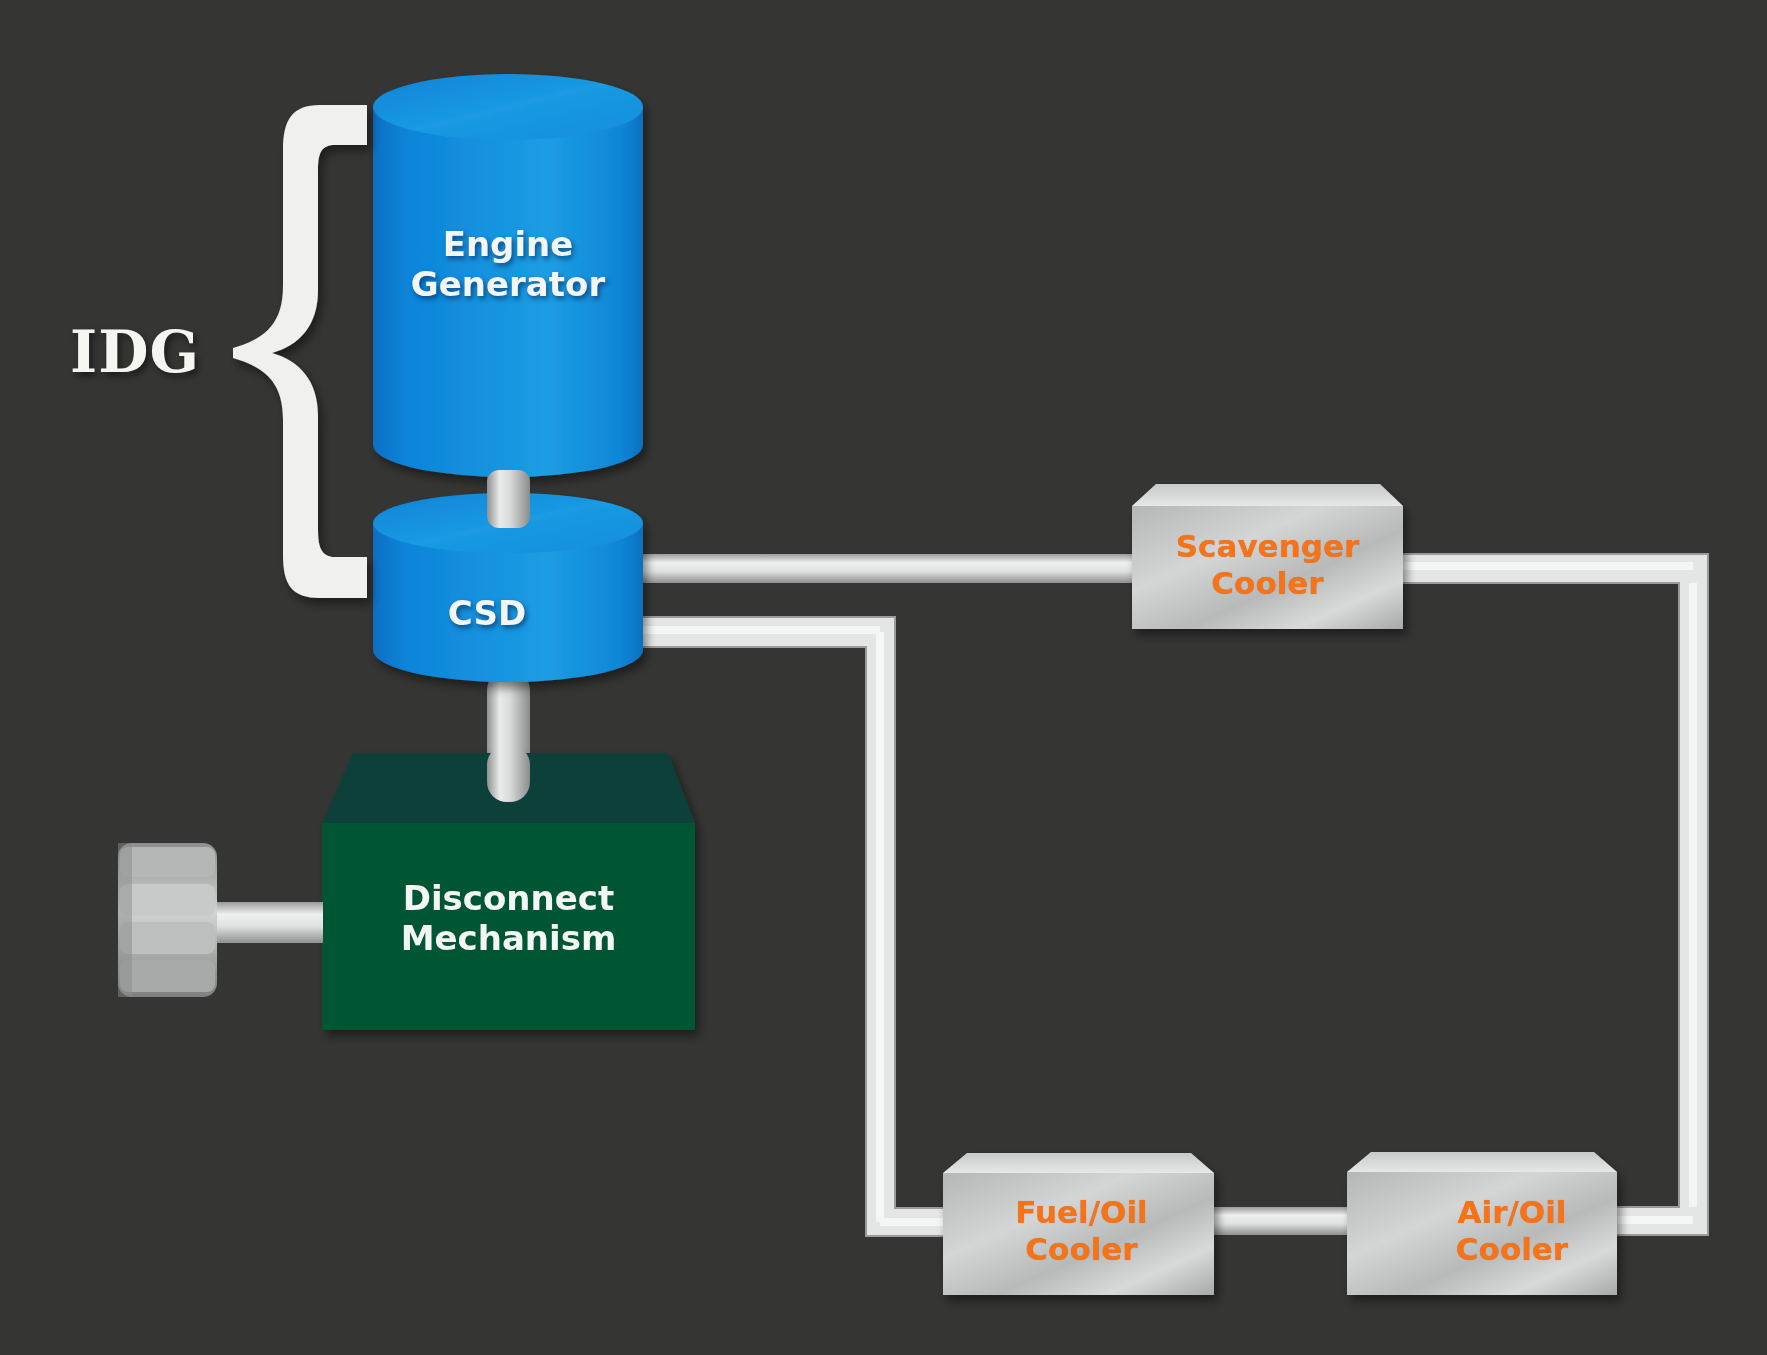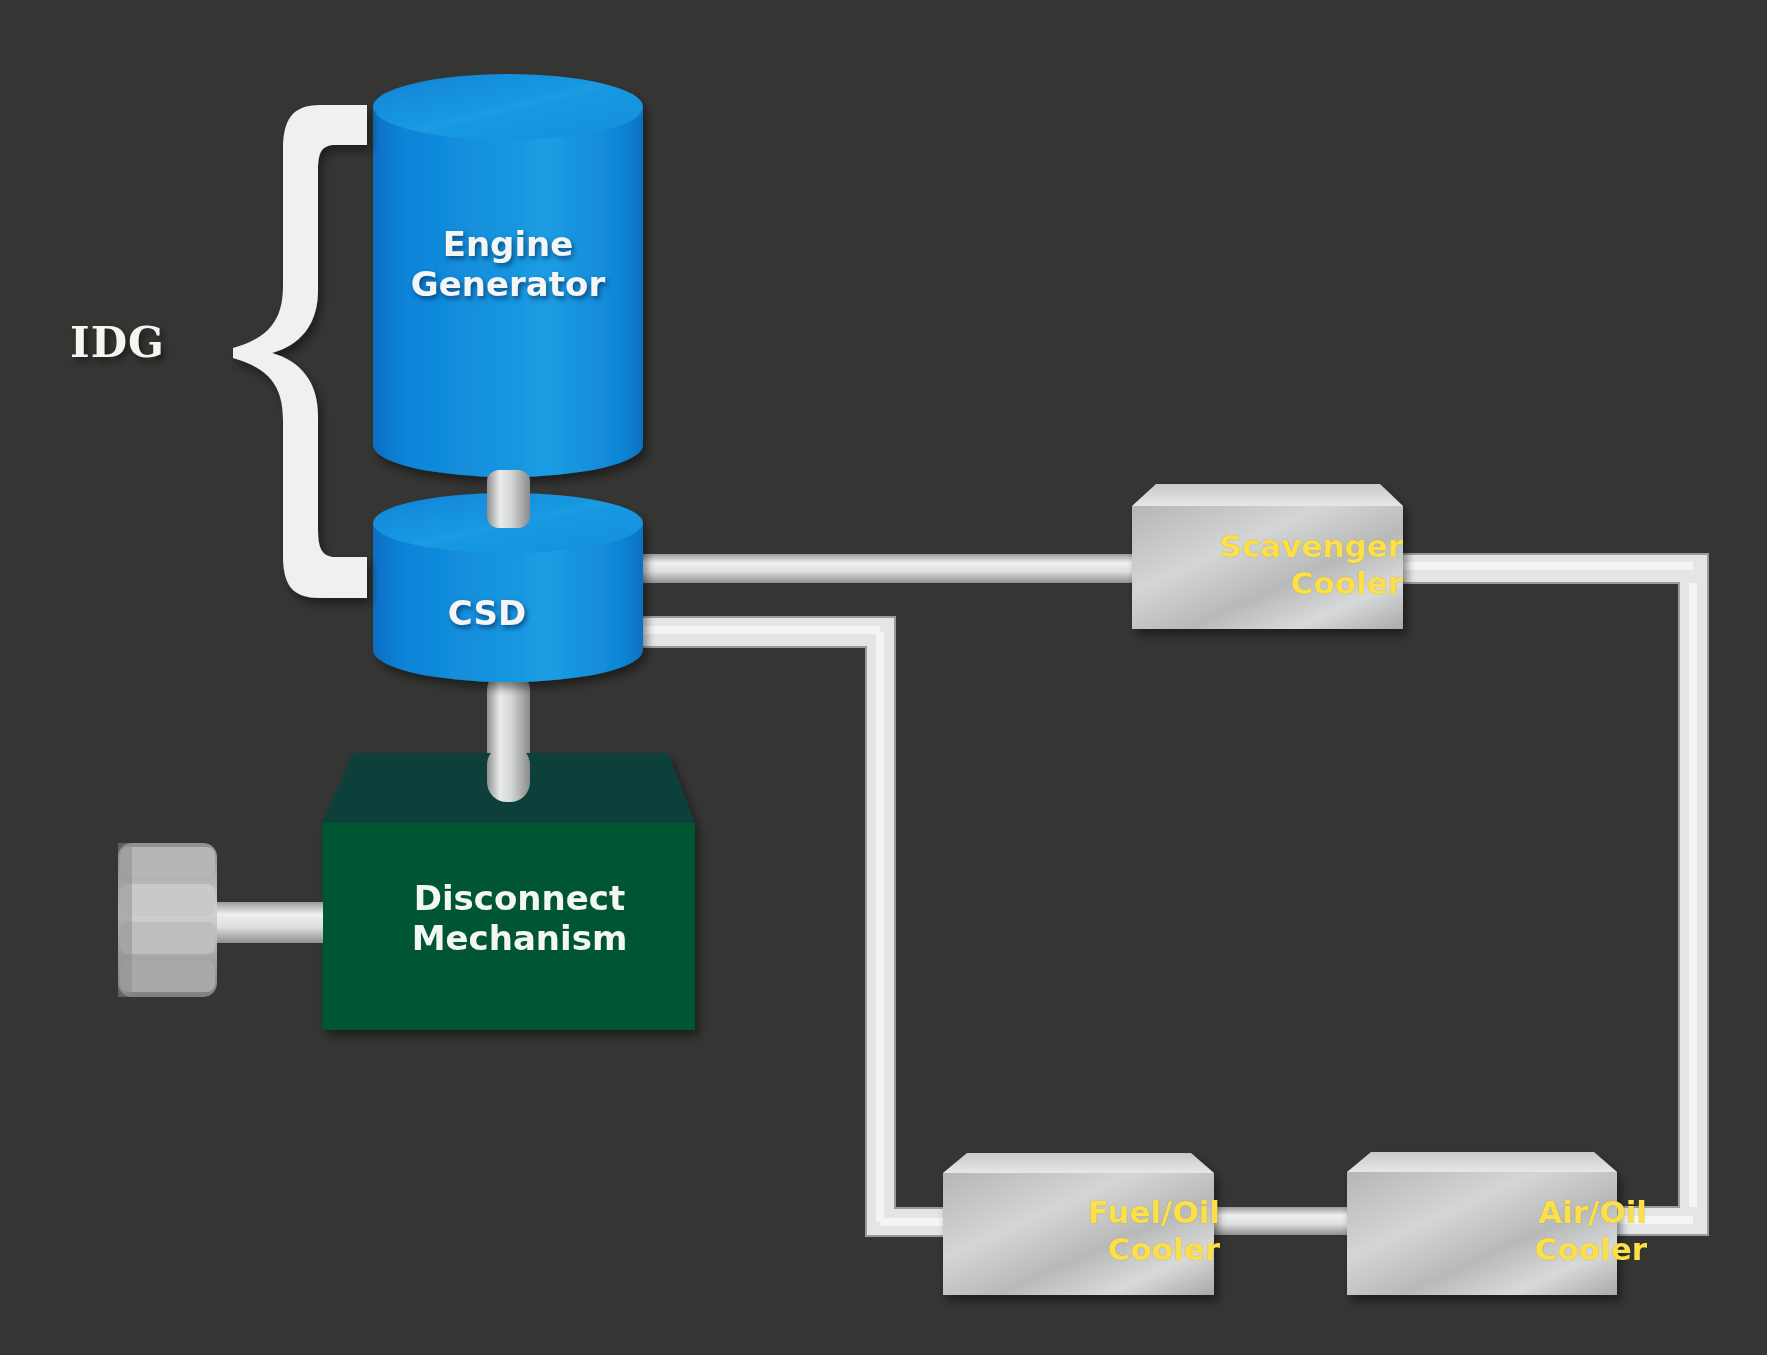--- a/index.html
+++ b/index.html
@@ -1,23 +1,23 @@
 <!DOCTYPE html>
 <html><head>
 <meta charset="utf-8">
 <style>
   html, body { margin:0; padding:0; }
   body { width:1767px; height:1355px; background:#353634; overflow:hidden; position:relative;
          font-family:"DejaVu Sans", sans-serif; }
   #stage { position:absolute; left:0; top:0; width:1767px; height:1355px; }
   .lbl { position:absolute; text-align:center; font-weight:bold; line-height:1.18; }
   .lbl-white { color:#f4f6f6; text-shadow:2px 3px 5px rgba(0,20,60,0.55); font-size:34px; }
-  .lbl-dark { color:#fde047; font-size:31px; text-shadow:0 0 1px rgba(0,0,0,0.3);text-align:right; }
+  .lbl-dark { color:#f97316; font-size:31px; text-shadow:0 0 1px rgba(0,0,0,0.3); }
   .idg { position:absolute; left:70px; top:318px; color:#f5f5f2; font-family:"DejaVu Serif", serif;
-         font-weight:bold; font-size:42px; letter-spacing:1px; text-shadow:3px 4px 6px rgba(0,0,0,0.5); }
+         font-weight:bold; font-size:58px; letter-spacing:1px; text-shadow:3px 4px 6px rgba(0,0,0,0.5); }
 </style>
 </head>
 <body>
 
 <div id="stage">
 <svg width="1767" height="1355" viewBox="0 0 1767 1355" xmlns="http://www.w3.org/2000/svg">
   <defs>
     <linearGradient id="blueBody" x1="0" x2="1" y1="0" y2="0">
       <stop offset="0" stop-color="#0a6fc4"></stop>
       <stop offset="0.12" stop-color="#0d84d8"></stop>
@@ -133,21 +133,21 @@
 
 <div class="lbl lbl-white" style="left:373px; top:224px; width:270px;">
   <div>Engine</div>
   <div>Generator</div>
 </div>
 
 <div class="lbl lbl-white" style="left:373px; top:593px; width:228px;">
   <div>CSD</div>
 </div>
 
-<div class="lbl lbl-white" style="left:333px; top:878px; width:373px; text-shadow:none;">
+<div class="lbl lbl-white" style="left:322px; top:878px; width:373px; text-shadow:none;">
   <div>Disconnect</div>
   <div>Mechanism</div>
 </div>
 
 <div class="lbl lbl-dark" style="left:1132px; top:528px; width:271px;">
   <div>Scavenger</div>
   <div>Cooler</div>
 </div>
 
 <div class="lbl lbl-dark" style="left:943px; top:1194px; width:277px;">

